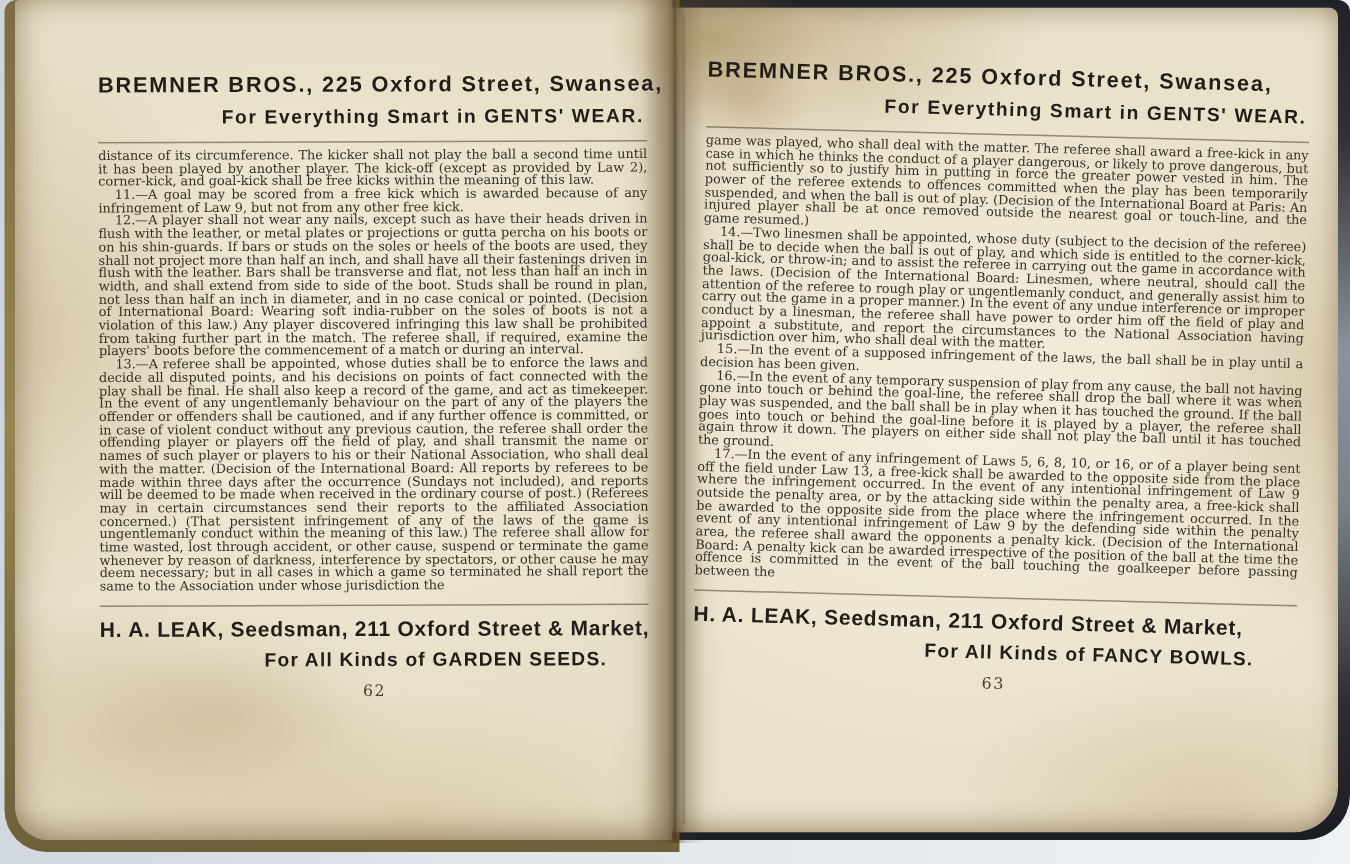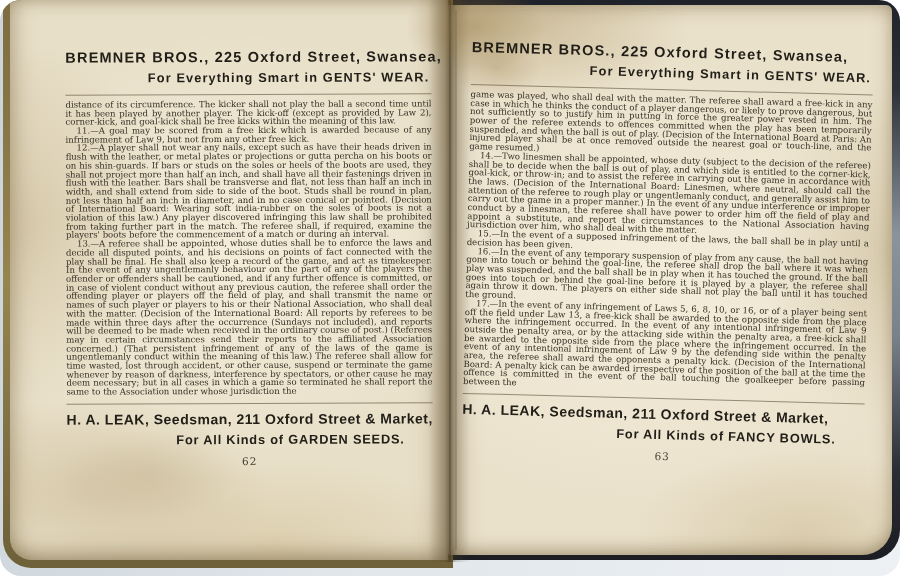--- a/index.html
+++ b/index.html
@@ -1,18 +1,18 @@
 <!DOCTYPE html>
 <html><head>
 <meta charset="utf-8">
 <style>
   html,body{margin:0;padding:0;}
   body{width:900px;height:576px;font-family:"Liberation Sans",sans-serif;}
   .scene{position:relative;width:900px;height:576px;overflow:hidden;
-    background:linear-gradient(100deg,#ccd4da 0%,#dfe5e9 40%,#eef1f4 100%);border-radius:21px;}
+    background:linear-gradient(100deg,#ccd4da 0%,#dfe5e9 40%,#eef1f4 100%);}
 
   
   .backdrop-right{position:absolute;top:0;left:428px;width:472px;height:560px;
     border-radius:0 8px 30px 4px;
     background:linear-gradient(180deg,#20222a 0%,#2e3138 16%,#8b939c 42%,#79818a 60%,#2b2d34 84%,#1b1d23 100%);}
 
   
   .edge-left{position:absolute;top:0;left:3px;width:450px;height:568px;
     border-radius:8px 0 0 28px;
     background:linear-gradient(180deg,#7c6c40 0%,#95854f 50%,#6e6038 100%);}

